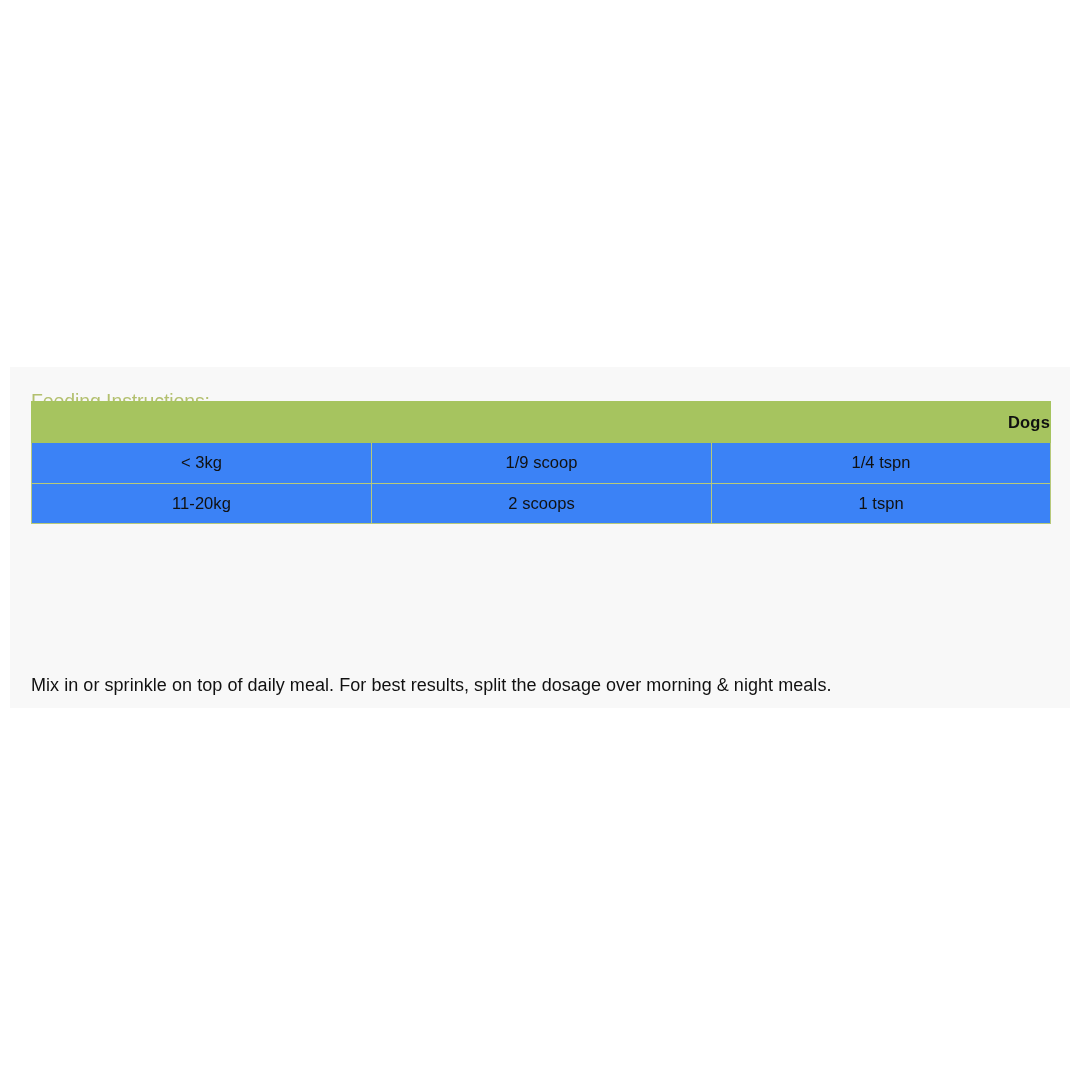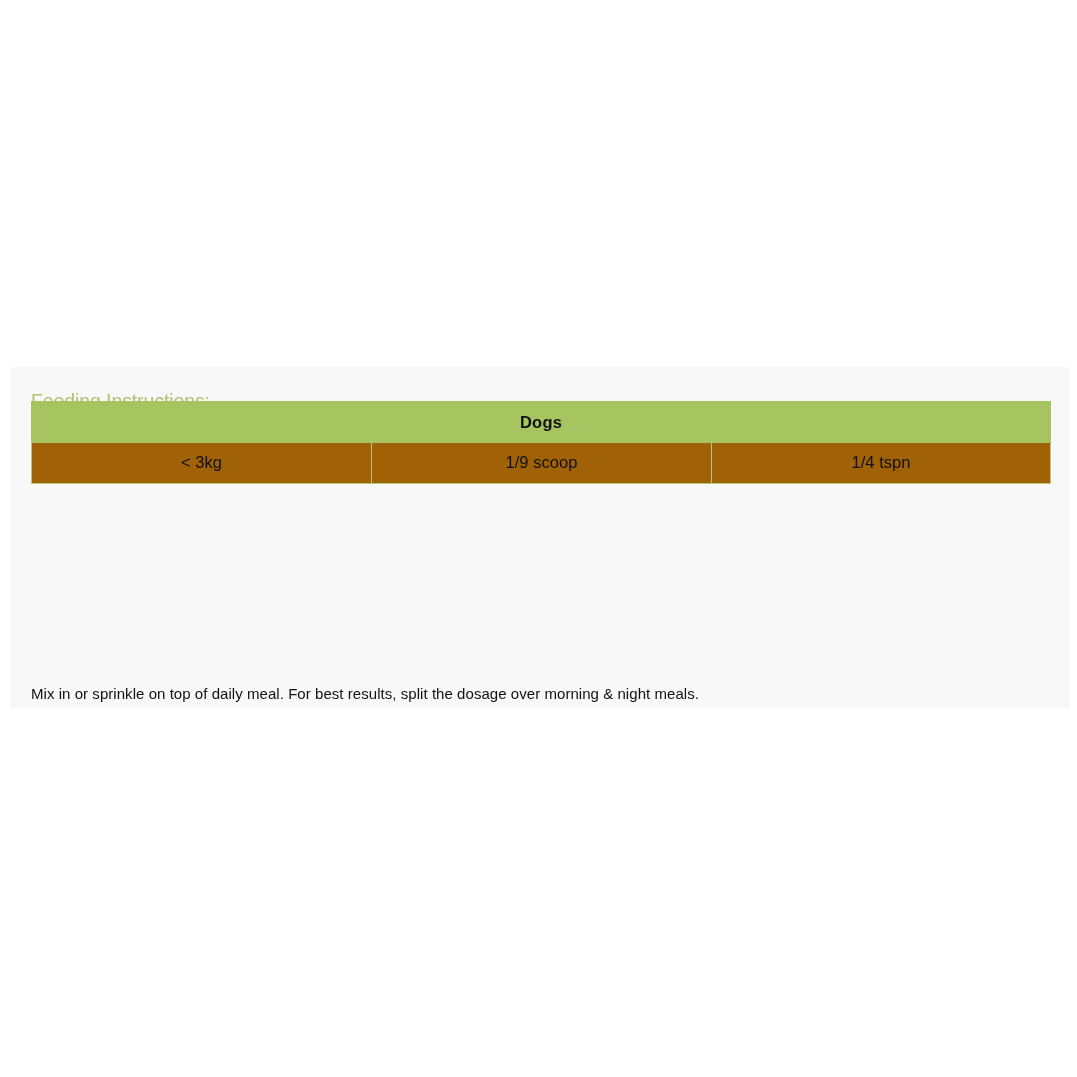--- a/index.html
+++ b/index.html
@@ -48,50 +48,51 @@
     background: #fbfbfb;
   }
 
   #feeding-table th,
   #feeding-table td {
     border: 1px solid #b7c97a;
     padding: 0;
     text-align: center;
     vertical-align: middle;
     color: #111111;
-    background: #a16207;
+    background: #3b82f6;
   }
 
   #feeding-table thead th {
     background: #a6c45f;
     border-color: #a6c45f;
     height: 40px;
     font-size: 16.5px;
     font-weight: 700;
     letter-spacing: 0.2px;
     color: #111111;
+    text-align: right;
   }
 
   #feeding-table tbody td {
     height: 39.6px;
     font-size: 16.5px;
     font-weight: 400;
     letter-spacing: 0.05px;
   }
 
   .col-weight { width: 340px; }
   .col-scoops { width: 340px; }
   .col-tspn   { width: 339px; }
 
   
   #feeding-note {
     position: absolute;
     left: 21px;
-    top: 303px;
-    font-size: 15px;
+    top: 290px;
+    font-size: 18px;
     font-weight: 400;
     letter-spacing: 0.05px;
     color: #111111;
     white-space: nowrap;
   }
 </style>
 </head>
 <body>
 
 <section id="feeding-panel">
@@ -108,18 +109,23 @@
       <tr>
         <th colspan="3">Dogs</th>
       </tr>
     </thead>
     <tbody>
       <tr>
         <td>&lt; 3kg</td>
         <td>1/9 scoop</td>
         <td>1/4 tspn</td>
       </tr>
+      <tr>
+        <td>11-20kg</td>
+        <td>2 scoops</td>
+        <td>1 tspn</td>
+      </tr>
     </tbody>
   </table>
 
   <p id="feeding-note">Mix in or sprinkle on top of daily meal. For best results, split the dosage over morning &amp; night meals.</p>
 
 </section>
 
 </body></html>

